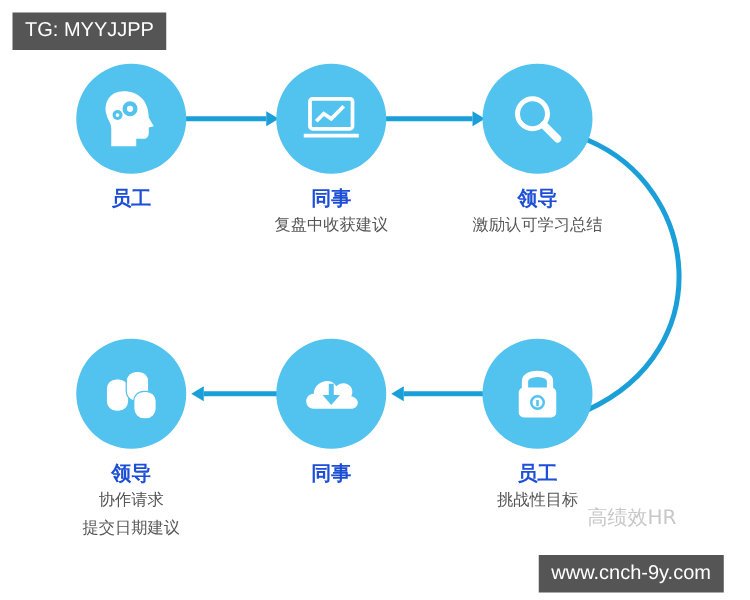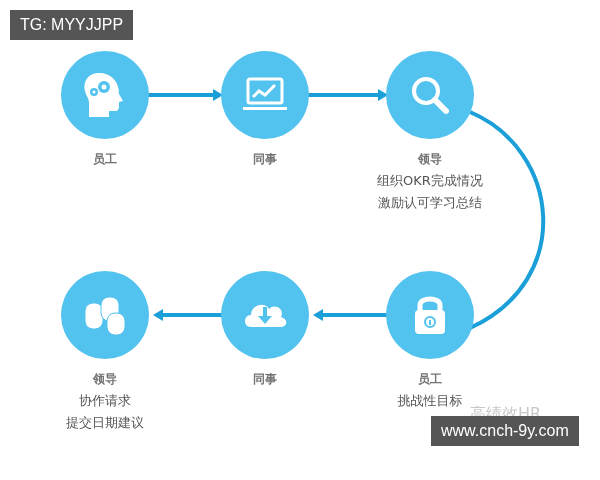--- a/index.html
+++ b/index.html
@@ -1,23 +1,23 @@
 <!DOCTYPE html>
 <html><head>
   <meta charset="utf-8">
   <style>
     html, body { margin:0; padding:0; }
     body { width:600px; height:480px; background:#ffffff; position:relative; overflow:hidden; font-family:"DejaVu Sans", "Liberation Sans", sans-serif; }
     .watermark-tl { position:absolute; left:10px; top:10px; background:#555555; color:#ffffff; font-size:16px; padding:4px 10px; line-height:22px; font-family:"Liberation Sans", sans-serif;text-align:center; }
-    .watermark-br { position:absolute; left:431px; top:416px; background:#555555; color:#ffffff; font-size:16px; padding:4px 10px; line-height:22px; font-family:"Liberation Sans", sans-serif; }
+    .watermark-br { position:absolute; left:431px; top:444px; background:#555555; color:#ffffff; font-size:16px; padding:4px 10px; line-height:22px; font-family:"Liberation Sans", sans-serif; }
     .credit { position:absolute; left:470px; top:404px; color:#c8c8c8; font-size:16px;text-align:center; }
     svg.lines { position:absolute; left:0; top:0; }
     .node { position:absolute; width:88px; height:88px; border-radius:50%; background:#52c2ee; display:flex; align-items:center; justify-content:center; }
     .label { position:absolute; width:180px; text-align:center; color:#555; font-size:13px; line-height:22px; }
-    .label .role { font-weight:bold; color:#737373; font-size:12px; }
+    .label .role { font-weight:bold; color:#1d4ed8; font-size:16px; }
   </style>
 </head>
 <body>
 
 <div class="watermark-tl">TG: MYYJJPP</div>
 
 <svg class="lines" width="600" height="480">
   <g stroke="#1a9fd9" stroke-width="4" fill="none">
     <line x1="148" y1="95" x2="213" y2="95"></line>
     <line x1="308" y1="95" x2="378" y2="95"></line>
@@ -48,31 +48,31 @@
 
 <div class="node" style="left:221px;top:51px;">
   <svg width="56" height="56" viewBox="0 0 56 56">
     <rect x="11" y="12" width="34" height="24" rx="2" fill="none" stroke="#fff" stroke-width="3"></rect>
     <polyline points="16,30 22,24 28,28 38,18" fill="none" stroke="#fff" stroke-width="3"></polyline>
     <rect x="6" y="40" width="44" height="3" fill="#fff"></rect>
   </svg>
 </div>
 <div class="label" style="left:175px;top:148px;">
   <div class="role">同事</div>
+  <div>复盘中收获建议</div>
 </div>
 
 <div class="node" style="left:386px;top:51px;">
   <svg width="56" height="56" viewBox="0 0 56 56">
     <circle cx="24" cy="24" r="12" fill="none" stroke="#fff" stroke-width="4"></circle>
     <line x1="33" y1="33" x2="44" y2="44" stroke="#fff" stroke-width="6" stroke-linecap="round"></line>
   </svg>
 </div>
 <div class="label" style="left:340px;top:148px;">
   <div class="role">领导</div>
-  <div>组织OKR完成情况</div>
   <div>激励认可学习总结</div>
 </div>
 
 <div class="node" style="left:386px;top:271px;">
   <svg width="56" height="56" viewBox="0 0 56 56">
     <path d="M18 24 L18 18 C18 10, 38 10, 38 18 L38 24" fill="none" stroke="#fff" stroke-width="5"></path>
     <rect x="13" y="23" width="30" height="24" rx="4" fill="#fff"></rect>
     <circle cx="28" cy="35" r="5" fill="none" stroke="#52c2ee" stroke-width="2"></circle>
     <rect x="27" y="33" width="2" height="5" fill="#52c2ee"></rect>
   </svg>

